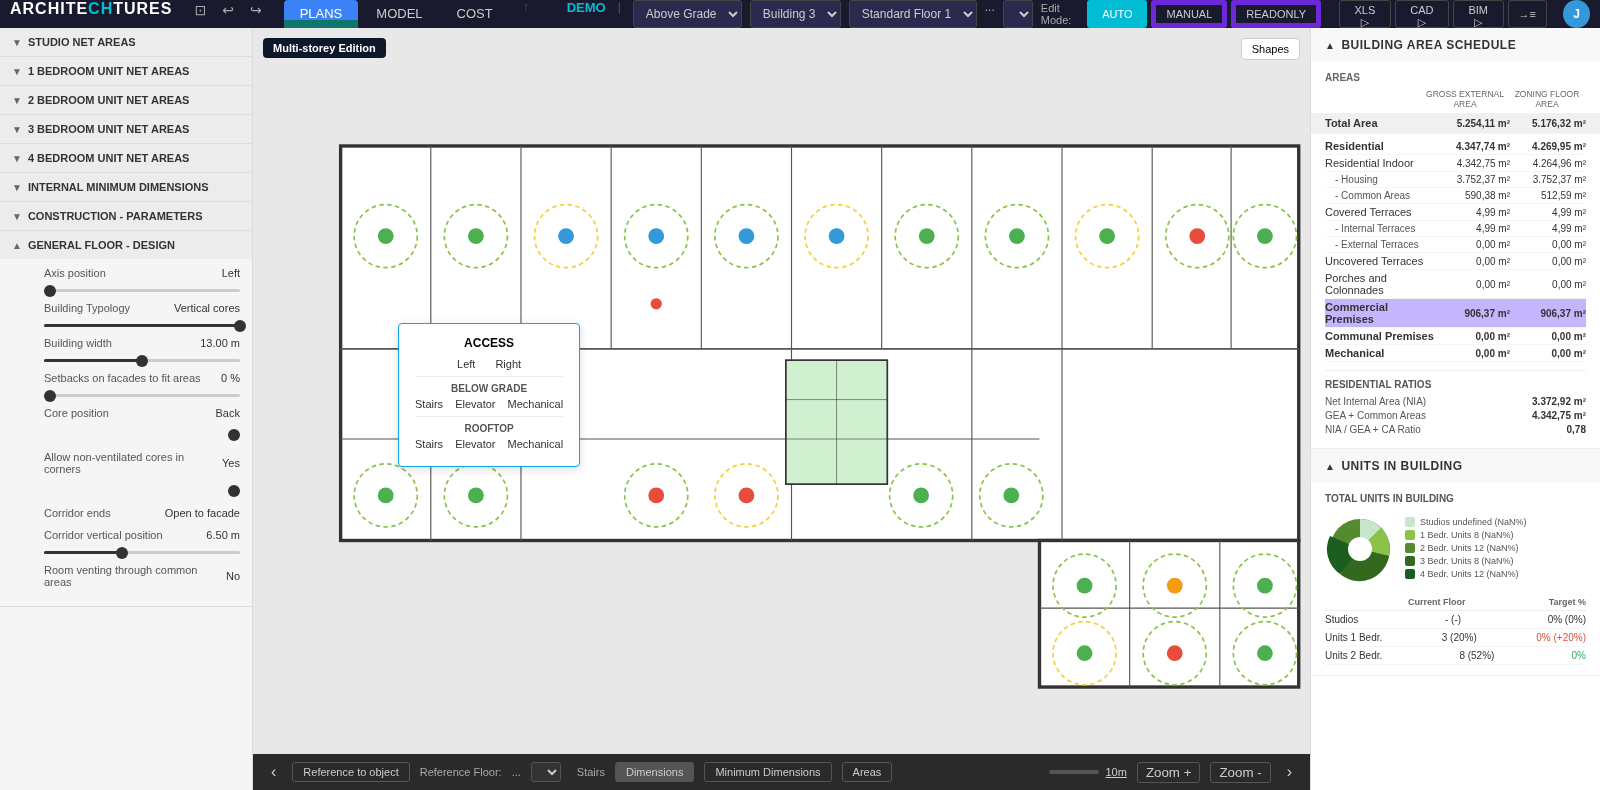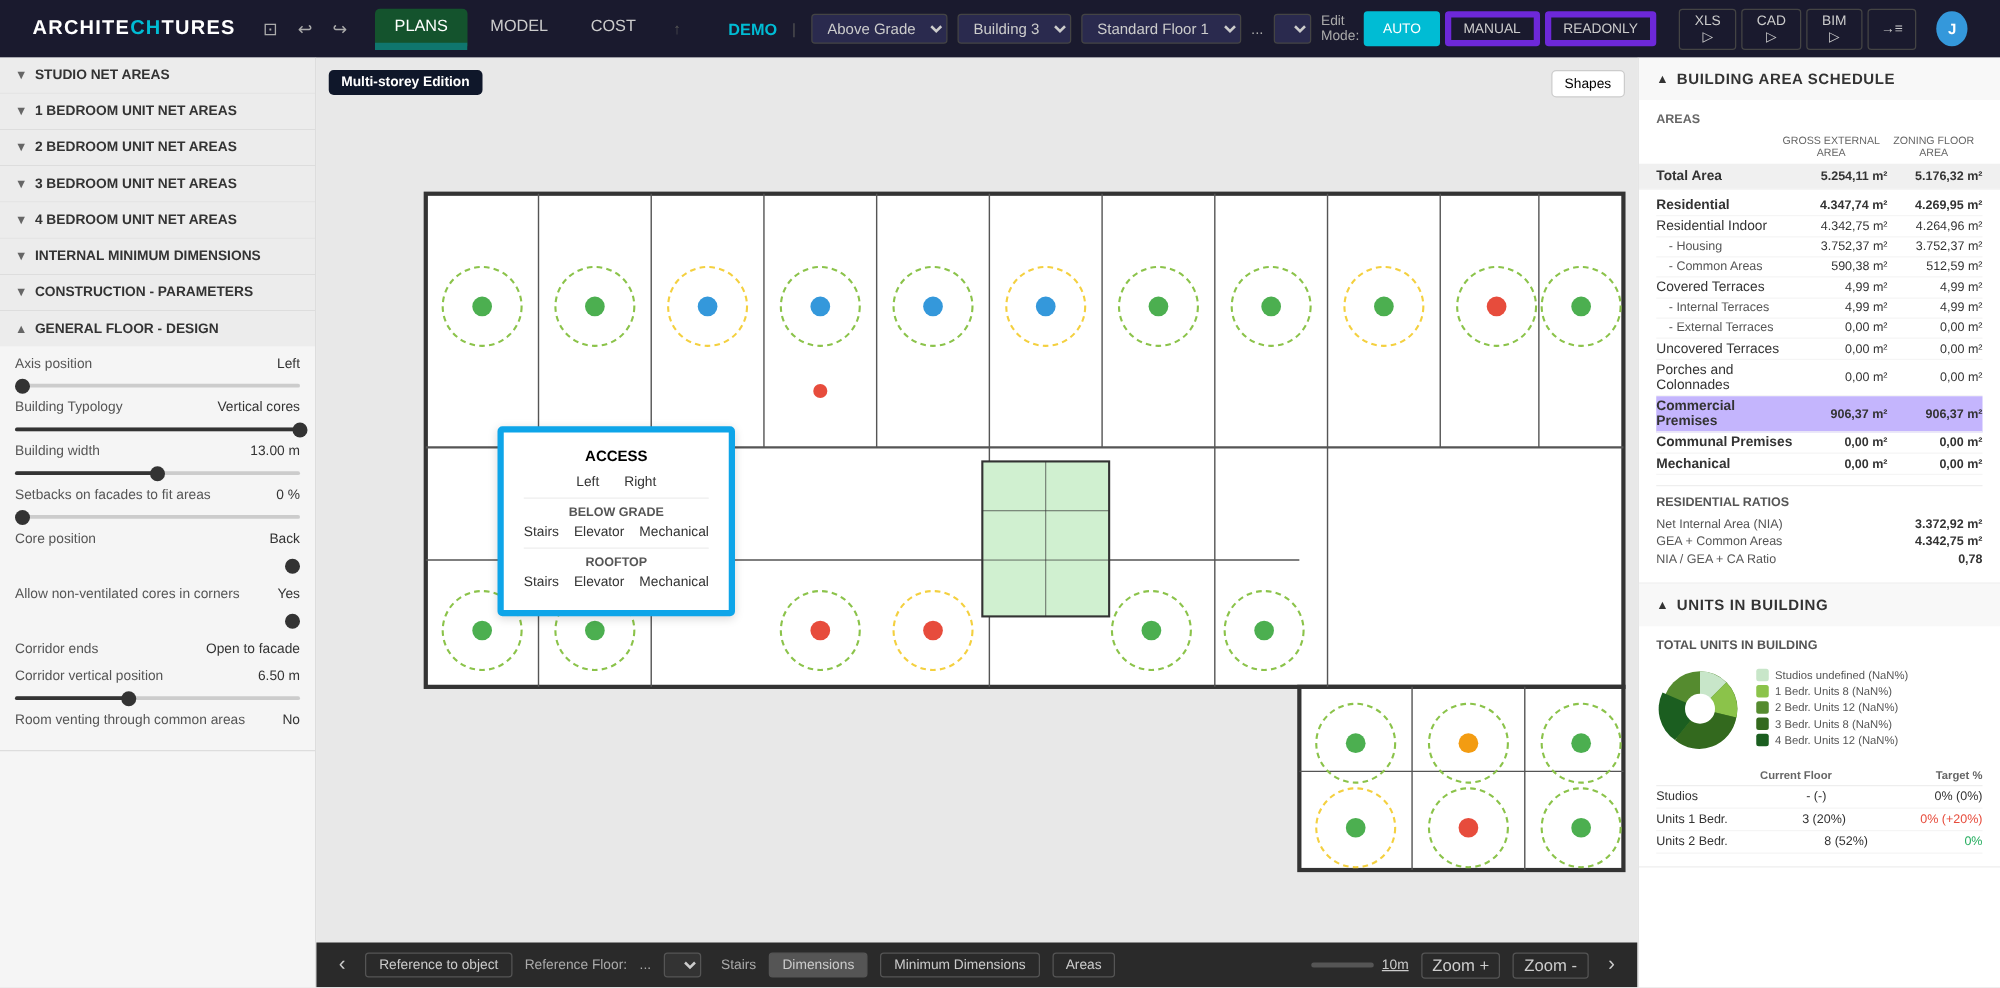--- a/index.html
+++ b/index.html
@@ -1,64 +1,64 @@
 <!DOCTYPE html>
 <html><head>
   <meta charset="utf-8">
   <style>
     * { box-sizing: border-box; margin: 0; padding: 0; }
     body { font-family: Arial, sans-serif; font-size: 12px; background: #f0f0f0; width: 1600px; height: 790px; overflow: hidden; display: flex; flex-direction: column; }
 
     
-    .topbar { height: 46px; background: #1a1a2e; display: flex; align-items: center; padding: 0 26px; gap: 8px; flex-shrink: 0; }
+    .topbar { height: 28px; background: #1a1a2e; display: flex; padding: 0 10px; gap: 8px; flex-shrink: 0; }
     .logo { color: white; font-size: 16px; font-weight: bold; letter-spacing: 1px; margin-right: 10px; }
     .logo span { color: #00bcd4; }
     .topbar-icon { color: #aaa; cursor: pointer; font-size: 14px; padding: 2px 4px; }
     .nav-tabs { display: flex; margin-left: 10px; gap: 2px; }
     .nav-tab { padding: 6px 16px; color: #ccc; cursor: pointer; font-size: 13px; border-radius: 4px 4px 0 0; }
-    .nav-tab.active { background: #14532d; color: white; border-bottom: 6px solid #0f766e; }
+    .nav-tab.active { background: #3b82f6; color: white; border-bottom: 8px solid #0f766e; }
     .topbar-divider { color: #555; margin: 0 4px; }
     .topbar-demo { color: #00bcd4; font-size: 13px; font-weight: bold; margin-left: 24px; }
     .topbar-dropdown { background: #2a2a4e; color: #ccc; border: 1px solid #444; padding: 3px 8px; font-size: 12px; border-radius: 3px; cursor: pointer; }
     .topbar-more { color: #aaa; cursor: pointer; }
     .edit-mode { display: flex; align-items: center; gap: 4px; margin-left: auto; }
     .edit-mode-label { color: #aaa; font-size: 11px; }
     .edit-btn { padding: 3px 10px; font-size: 11px; border: 5px solid #6d28d9; background: transparent; color: #ccc; cursor: pointer; border-radius: 3px; }
     .edit-btn.active { background: #00bcd4; color: white; border-color: #00bcd4; }
     .export-btns { display: flex; gap: 4px; margin-left: 10px; }
     .export-btn { padding: 3px 10px; font-size: 11px; border: 1px solid #444; background: transparent; color: #ccc; cursor: pointer; border-radius: 3px; }
     .user-avatar { width: 28px; height: 28px; background: #3498db; border-radius: 50%; display: flex; align-items: center; justify-content: center; color: white; font-weight: bold; margin-left: 8px; }
 
     
     .main { display: flex; flex: 1; overflow: hidden; }
 
     
     .left-sidebar { width: 253px; background: #f5f5f5; border-right: 1px solid #ddd; overflow-y: auto; flex-shrink: 0; }
     .sidebar-section { border-bottom: 1px solid #ddd; }
     .sidebar-section-header { padding: 8px 12px; font-size: 11px; font-weight: bold; color: #333; cursor: pointer; display: flex; align-items: center; gap: 6px; background: #ececec; text-transform: uppercase; }
     .sidebar-section-header .arrow { font-size: 10px; color: #666; }
-    .sidebar-content { padding: 8px 12px; }
+    .sidebar-content { padding: 8px 12px; margin-left: 32px; }
     .sidebar-row { display: flex; justify-content: space-between; align-items: center; margin-bottom: 10px; }
     .sidebar-row-label { font-size: 11px; color: #555; }
     .sidebar-row-value { font-size: 11px; color: #333; font-weight: 500; }
     .slider-track { width: 100%; height: 3px; background: #ccc; border-radius: 2px; position: relative; }
     .slider-fill { height: 3px; background: #333; border-radius: 2px; }
     .slider-thumb { width: 12px; height: 12px; background: #333; border-radius: 50%; position: absolute; top: -4.5px; cursor: pointer; }
     .toggle-dot { width: 12px; height: 12px; background: #333; border-radius: 50%; display: inline-block; }
 
     
     .canvas-area { flex: 1; background: #e8e8e8; position: relative; overflow: hidden; }
     .canvas-badge { position: absolute; top: 10px; left: 10px; background: #0f172a; color: white; padding: 4px 10px; border-radius: 4px; font-size: 11px; font-weight: bold; z-index: 10; }
     .shapes-btn { position: absolute; top: 10px; right: 10px; background: white; border: 1px solid #ccc; padding: 4px 10px; border-radius: 4px; font-size: 11px; cursor: pointer; z-index: 10; }
     
     
     .floor-svg { width: 100%; height: 100%; }
 
     
-    .access-popup { position: absolute; left: 145px; top: 295px; background: white; border: 5px solid #0ea5e9; border-radius: 4px; padding: 12px 16px; min-width: 180px; z-index: 20; box-shadow: 0 2px 8px rgba(0,0,0,0.15); }
+    .access-popup { position: absolute; left: 145px; top: 295px; background: white; border: 1px solid #0ea5e9; border-radius: 4px; padding: 12px 16px; min-width: 180px; z-index: 20; box-shadow: 0 2px 8px rgba(0,0,0,0.15); }
     .access-title { font-weight: bold; font-size: 12px; text-align: center; margin-bottom: 8px; }
     .access-row { display: flex; gap: 20px; justify-content: center; margin-bottom: 6px; }
     .access-option { font-size: 11px; color: #333; cursor: pointer; }
     .access-section-label { font-size: 10px; font-weight: bold; text-align: center; color: #555; margin: 6px 0 4px; text-transform: uppercase; border-top: 1px solid #eee; padding-top: 6px; }
     .access-options-row { display: flex; gap: 12px; justify-content: center; margin-bottom: 4px; }
 
     
     .bottom-bar { height: 36px; background: #2a2a2a; display: flex; align-items: center; padding: 0 12px; gap: 10px; flex-shrink: 0; color: #ccc; font-size: 11px; }
     .bottom-btn { padding: 3px 10px; background: transparent; border: 1px solid #555; color: #ccc; border-radius: 3px; cursor: pointer; font-size: 11px; }
     .bottom-btn.active { background: #555; }

